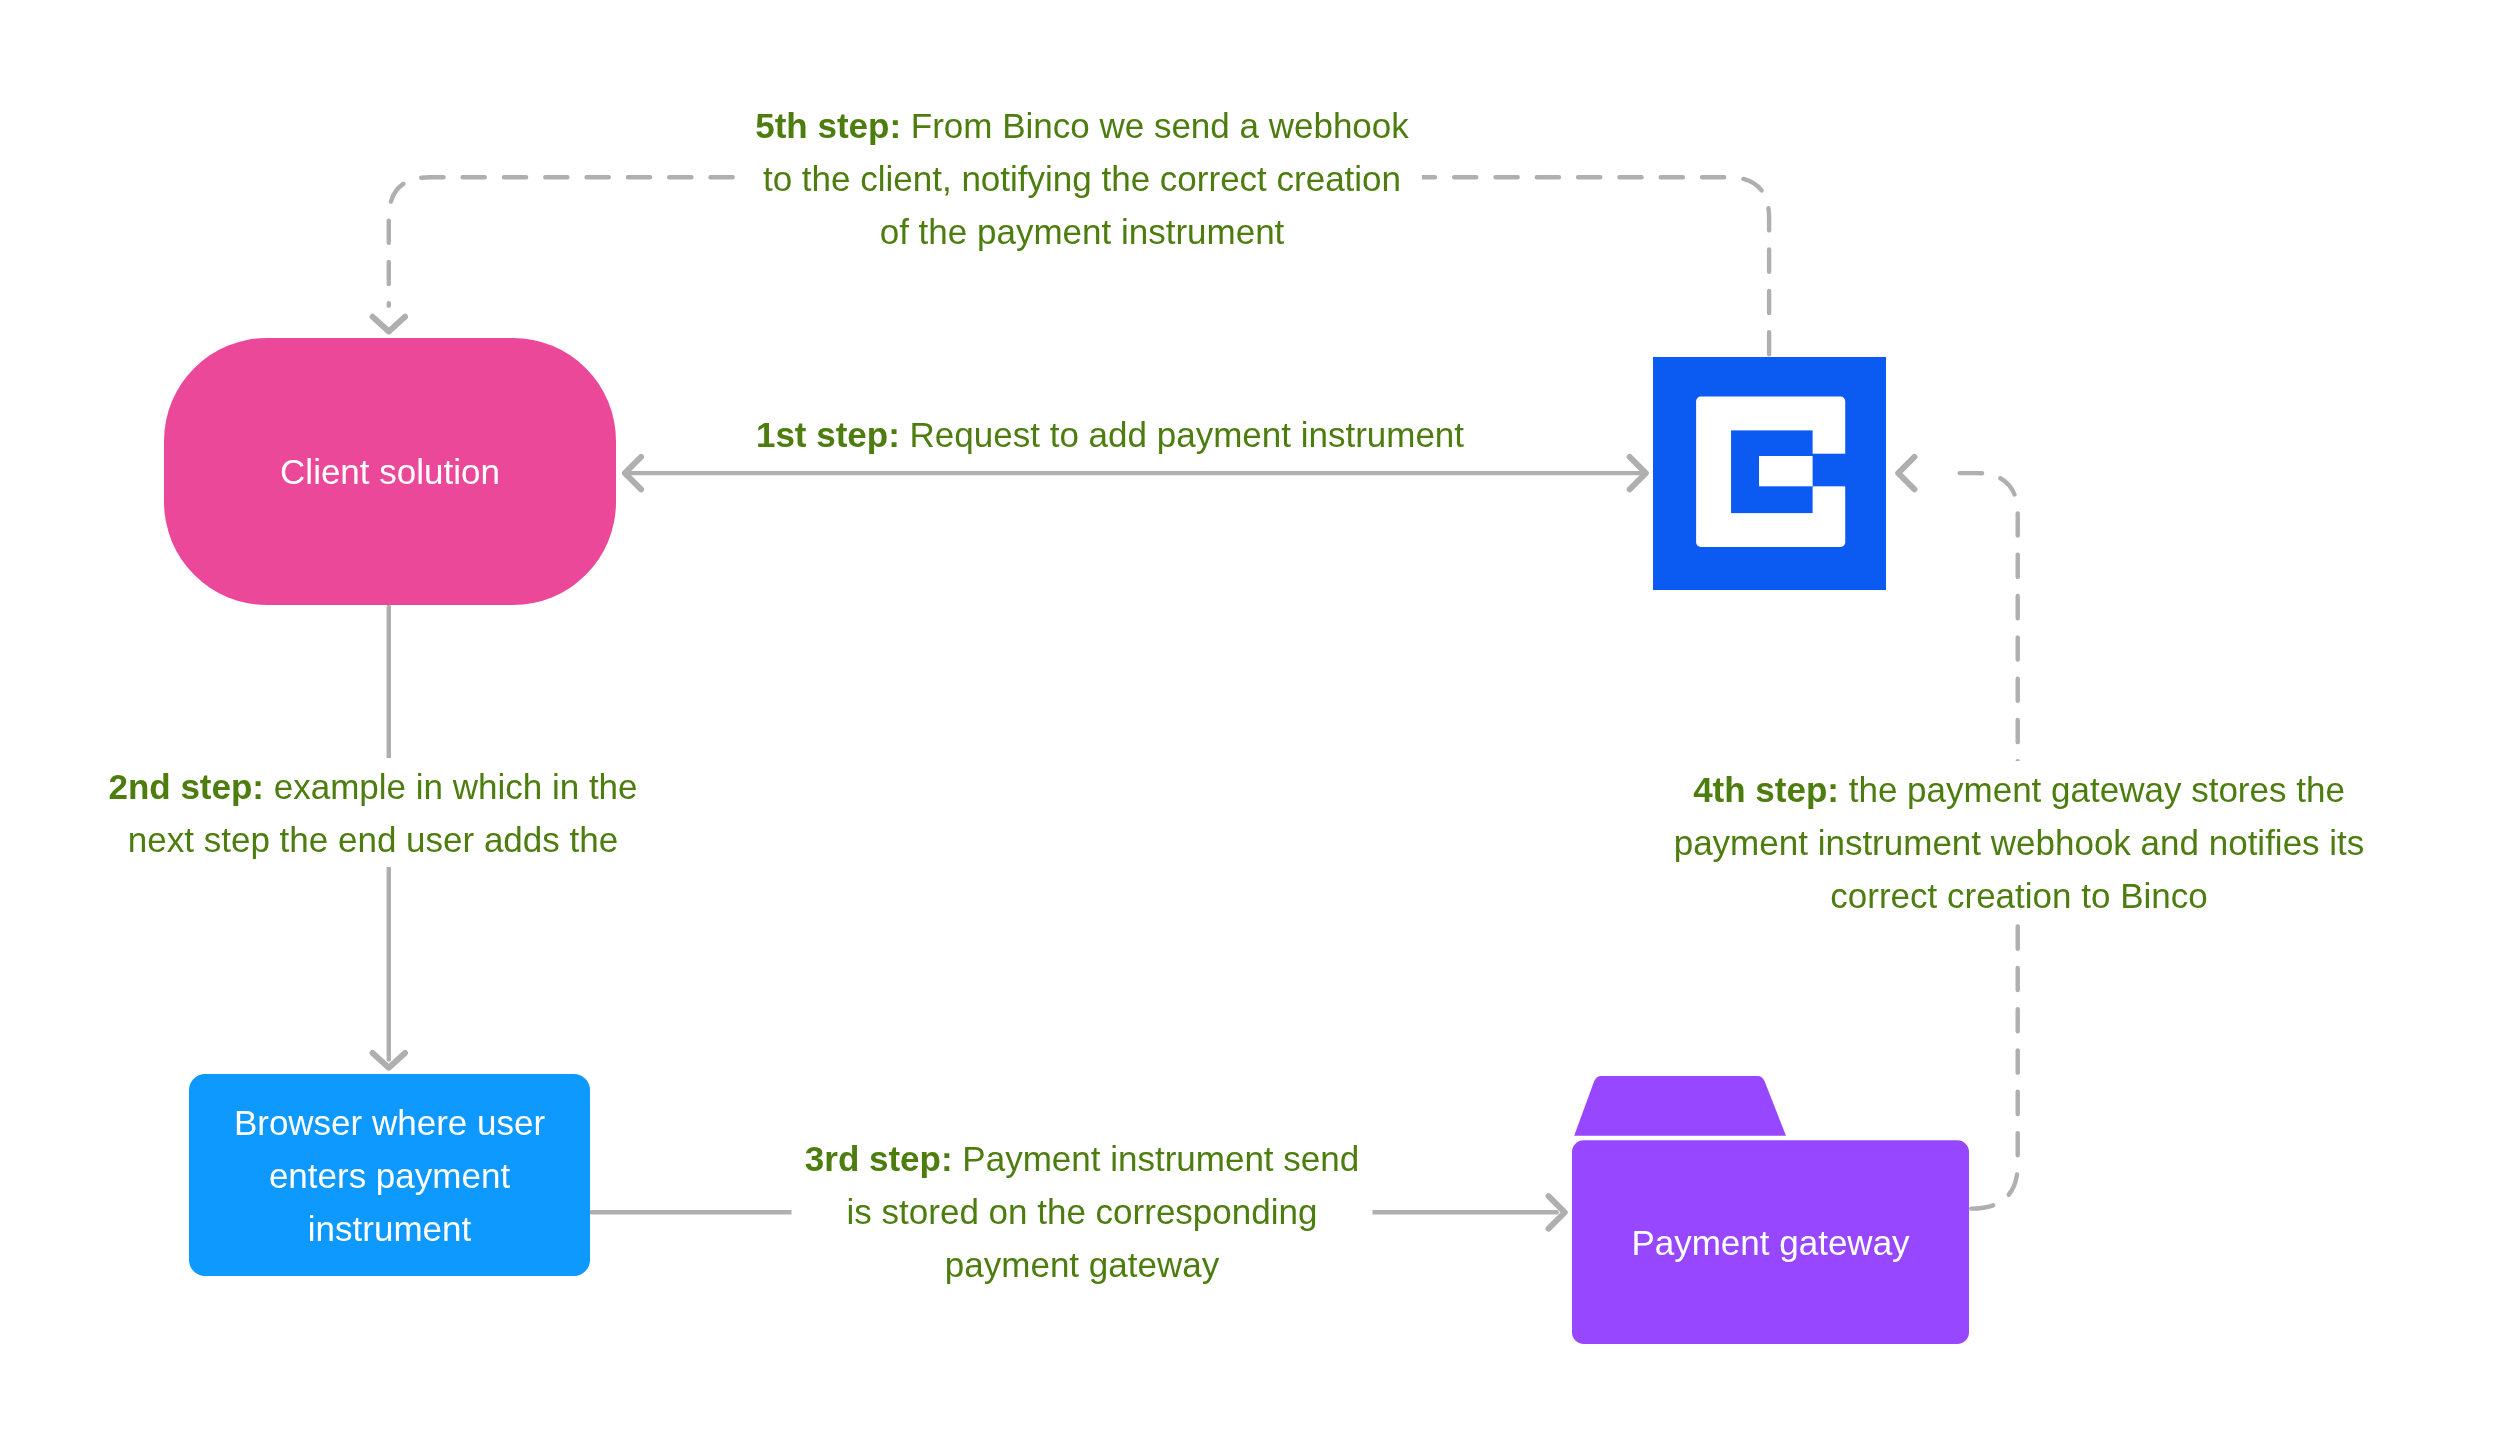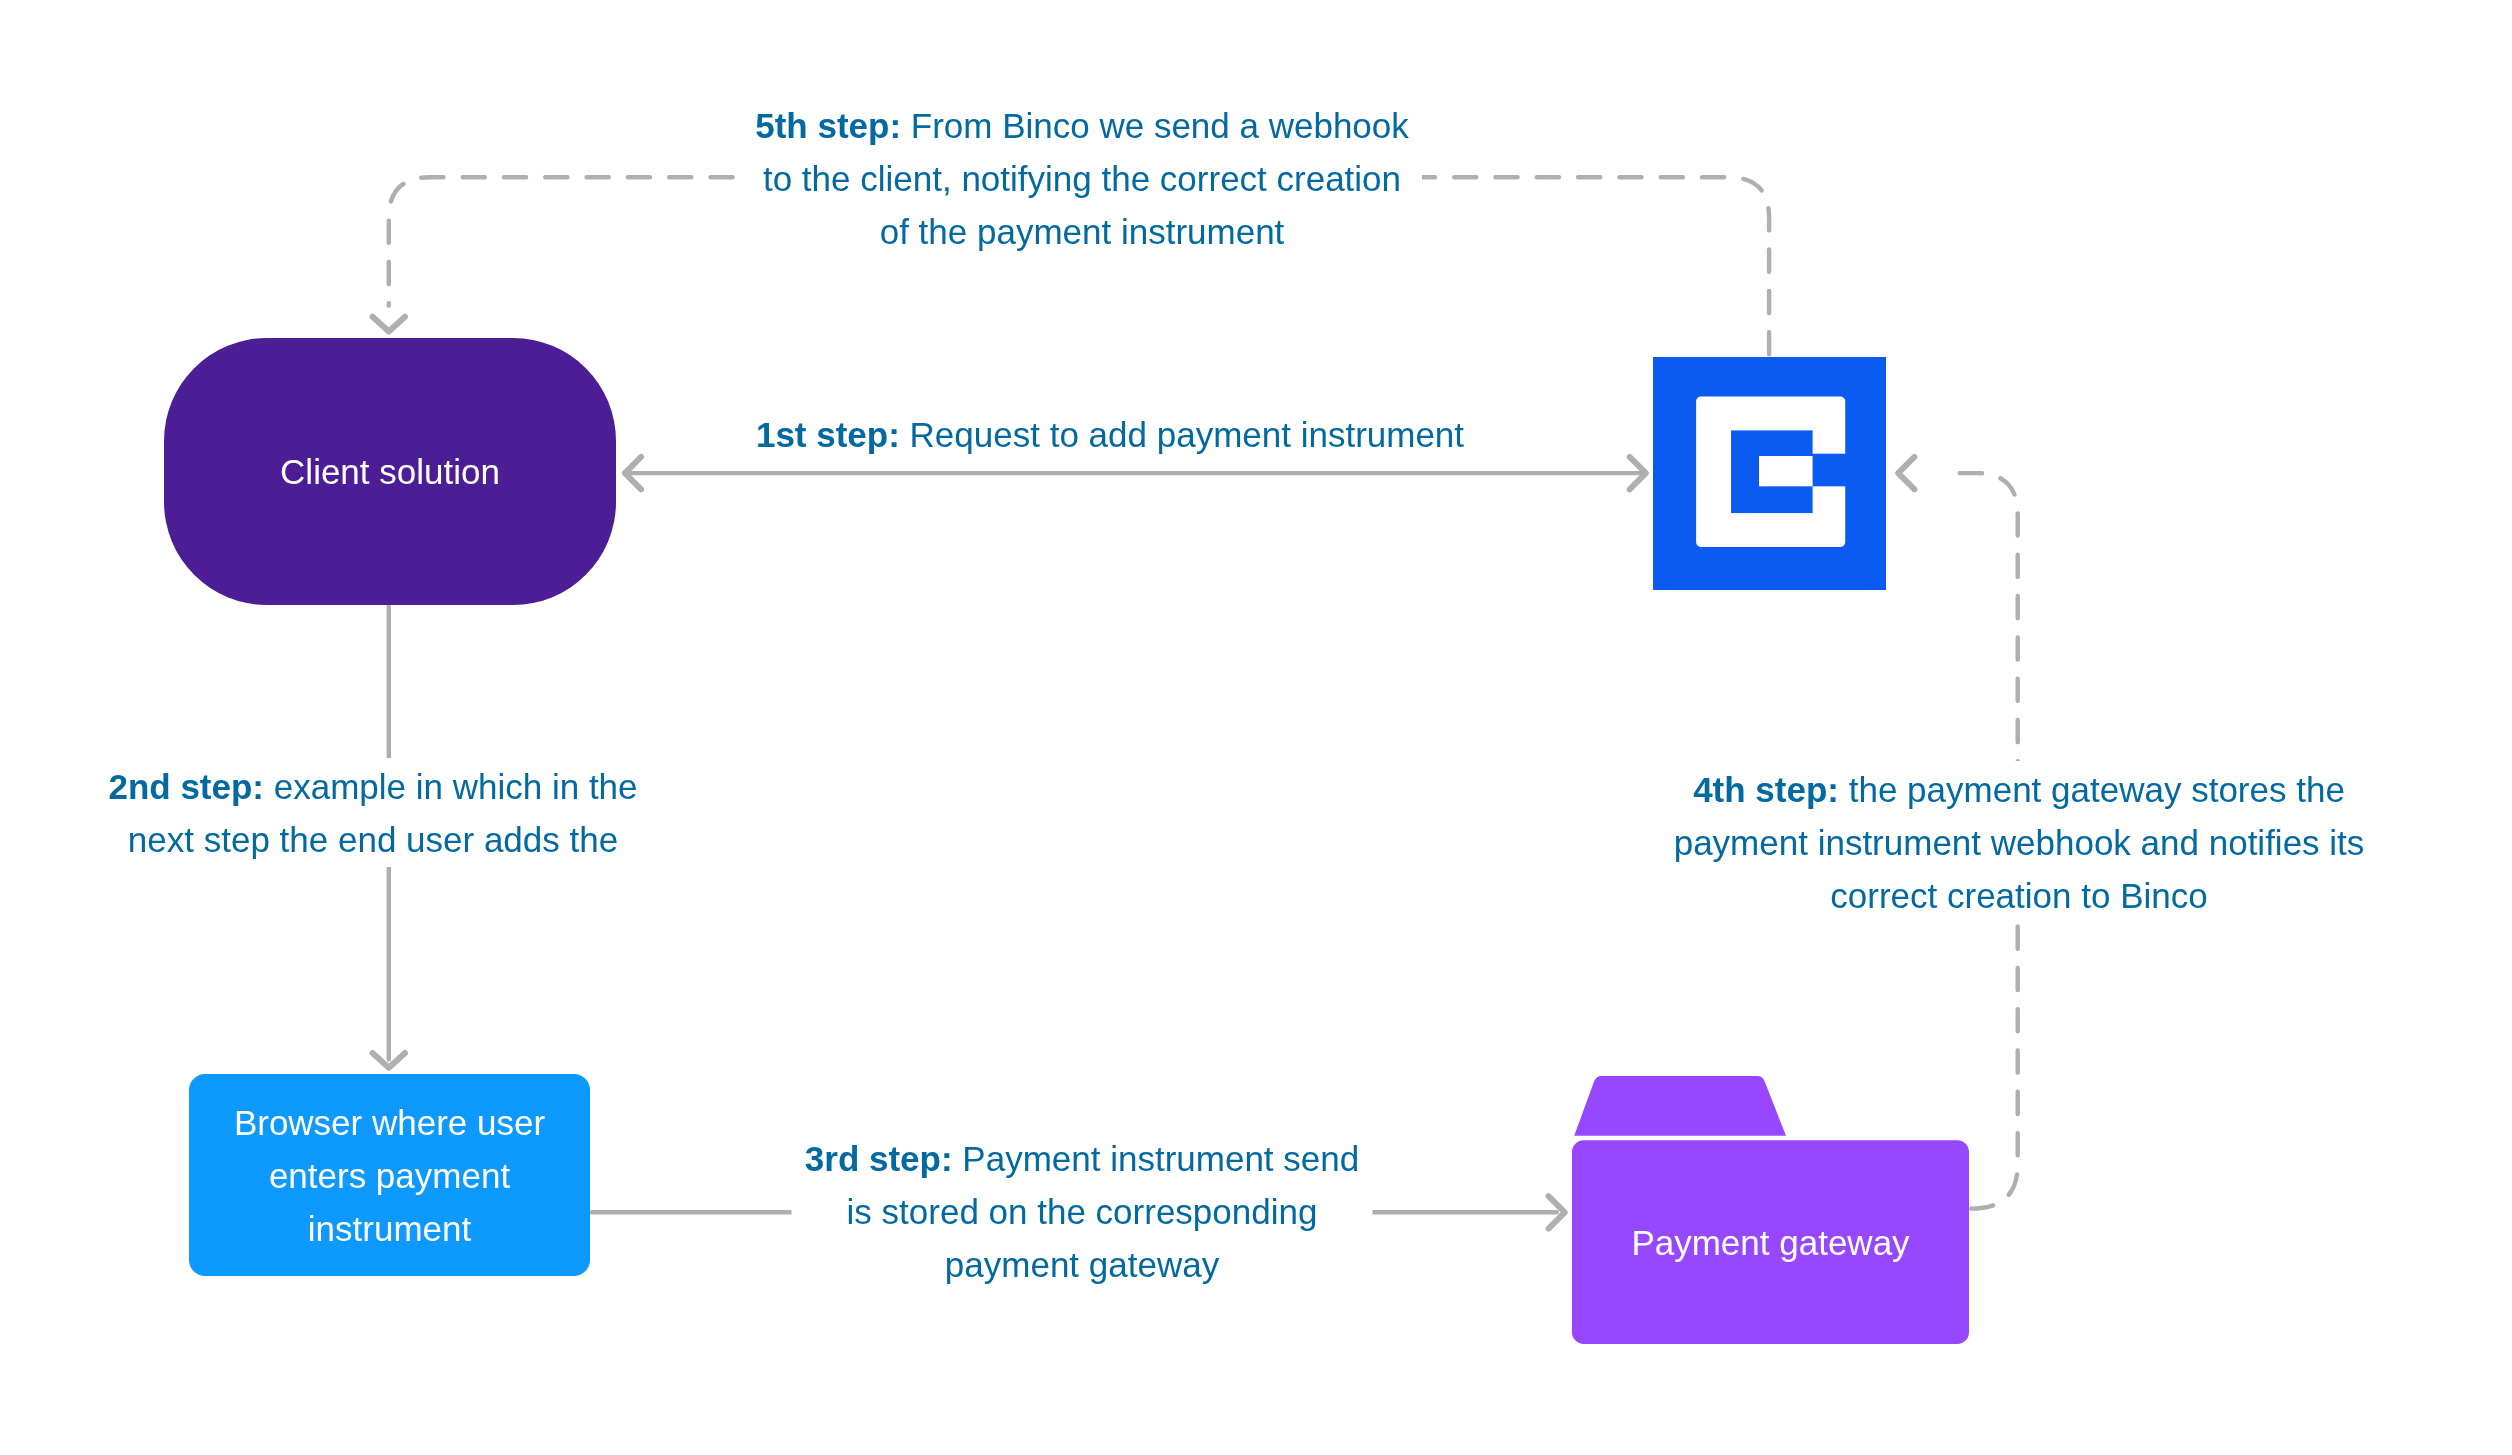--- a/index.html
+++ b/index.html
@@ -40,21 +40,21 @@
     display: flex; align-items: center; justify-content: center;
   }
 
   
   .note {
     position: absolute; z-index: 2;
     transform: translateX(-50%);
     background: #ffffff;
     padding: 1.5px 13.3px;
     font-size: 35px;
-    color: #0369a1;
+    color: #4d7c0f;
   }
   .note .nline {
     height: 53px; line-height: 53px;
     white-space: nowrap; text-align: center;
   }
   .note b { font-weight: 700; }
   .note-step5    { left: 1082px; top: 97px; }
   .note-step1    { left: 1110px; top: 406px; }
   .note-response { left: 1110px; top: 484px; }
   .note-step2    { left: 373px;  top: 758px; }
@@ -120,21 +120,21 @@
     <div class="nline">payment instrument webhook and notifies its</div>
     <div class="nline">correct creation to Binco</div>
   </div>
 
   <div class="note note-step3">
     <div class="nline"><b>3rd step:</b><span> Payment instrument send</span></div>
     <div class="nline">is stored on the corresponding</div>
     <div class="nline">payment gateway</div>
   </div>
 
-  <div class="node client-box" style="background-color: #4c1d95;">
+  <div class="node client-box" style="background-color: #ec4899;">
     <div class="node-label">Client solution</div>
   </div>
 
   <div class="logo-wrap">
     <svg width="233" height="233" viewBox="0 0 100 100">
       <rect x="0" y="0" width="100" height="100" fill="#0B5BF3"></rect>
       <rect x="18.5" y="17" width="64" height="64.5" rx="2" fill="#ffffff"></rect>
       <rect x="33.5" y="31.5" width="35" height="35.5" fill="#0B5BF3"></rect>
       <rect x="68" y="41.5" width="15" height="14" fill="#0B5BF3"></rect>
       <rect x="45.5" y="42.5" width="23" height="13" fill="#ffffff"></rect>

